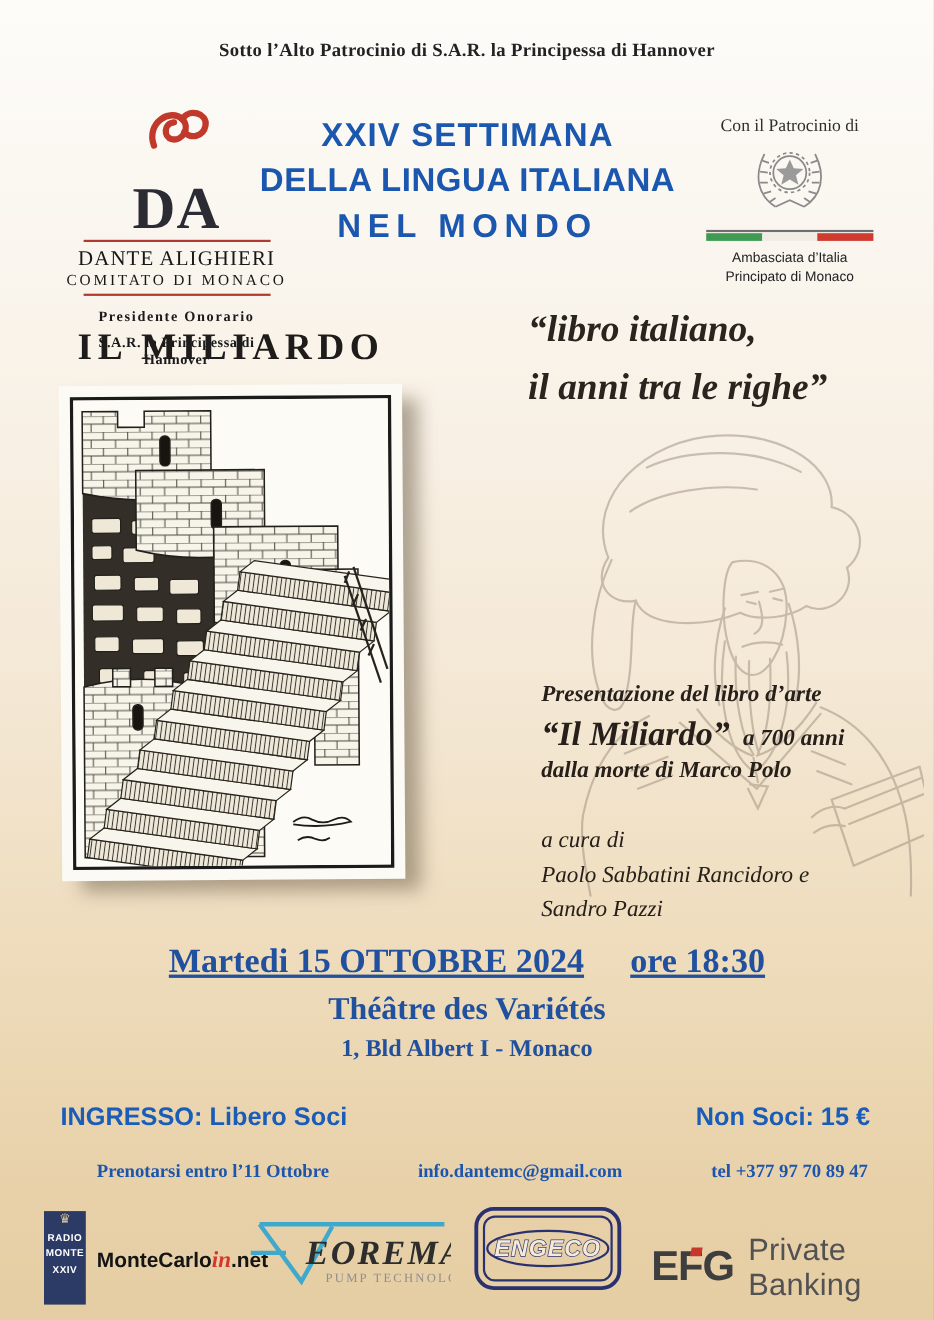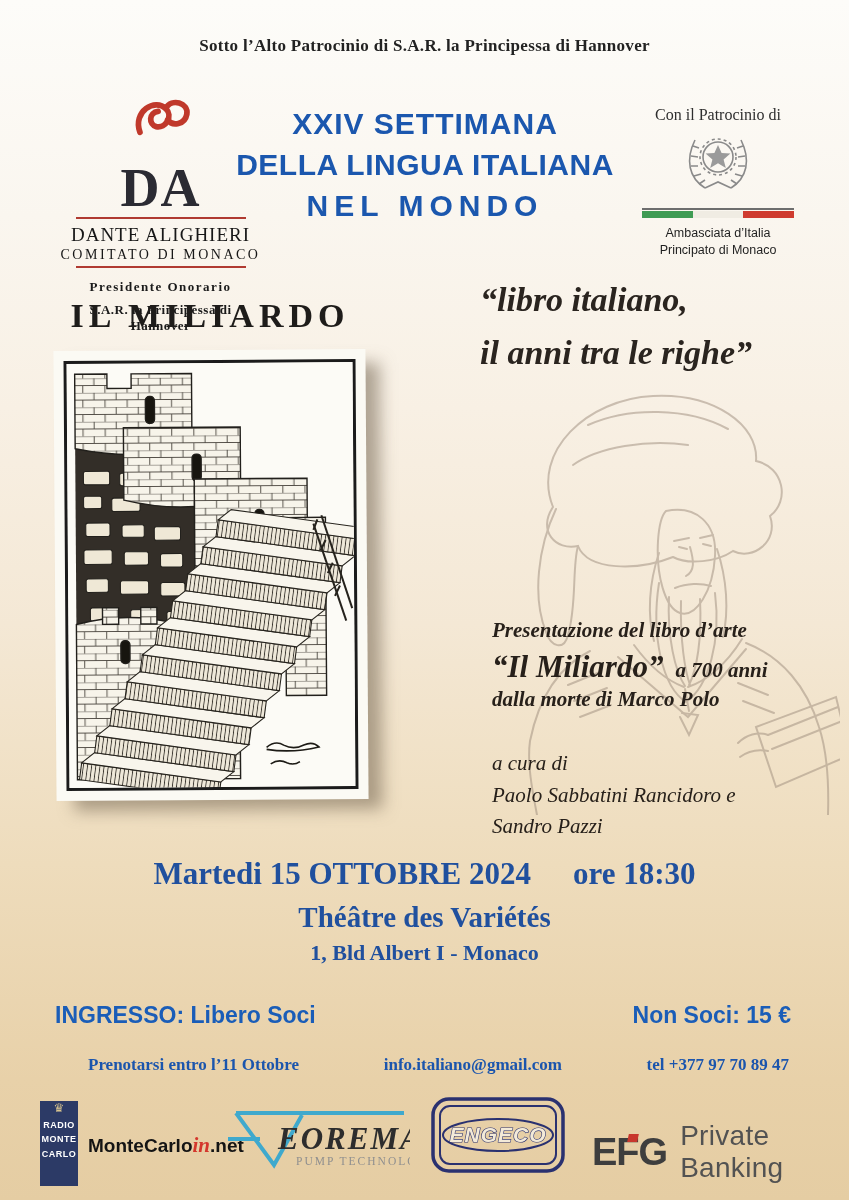--- a/index.html
+++ b/index.html
@@ -60,21 +60,21 @@
   .present .p1 { font-size:21px; }
   .present .p2 { margin-top:6px; }
   .present .p2 .big { font-size:31px; }
   .present .p2 .sm  { font-size:21px; margin-left:8px; }
   .present .p3 { font-size:21px; margin-top:2px; }
   .curators { left:492px; top:748px; width:340px; color:#27201a; font-weight:normal; font-style:italic;
     font-size:21px; line-height:1.5; }
 
   
   .event { top:856px; left:0; width:100%; text-align:center; color:#20509e; font-weight:bold; }
-  .event .dt { font-size:31px; }
+  .event .dt { font-size:31px;text-decoration:underline; }
   .event .dt .time { margin-left:42px; }
   .event .venue { font-size:29px; margin-top:9px; }
   .event .addr { font-size:22px; margin-top:6px; }
 
   .ingresso { top:1002px; left:55px; right:58px; display:flex; justify-content:space-between;
     font-family:"Liberation Sans", sans-serif; font-weight:bold; font-size:23px; color:#1a5db8; }
 
   .booking-row { top:1055px; left:88px; right:60px; display:flex; justify-content:space-between;
     font-weight:bold; font-size:17px; color:#1b55ad; }
 
@@ -304,30 +304,30 @@
     <div class="addr">1, Bld Albert I - Monaco</div>
   </div>
 
   <div class="abs ingresso">
     <span>INGRESSO: Libero Soci</span>
     <span>Non Soci: 15 €</span>
   </div>
 
   <div class="abs booking-row">
     <span>Prenotarsi entro l’11 Ottobre</span>
-    <span>info.italiano@gmail.com</span>
+    <span>info.dantemc@gmail.com</span>
     <span>tel +377 97 70 89 47</span>
   </div>
 
   <div class="abs rmc">
     <span class="crown">♛</span>
     <div class="w">
       <div>RADIO</div>
       <div>MONTE</div>
-      <div>CARLO</div>
+      <div>XXIV</div>
     </div>
   </div>
 
   <div class="abs mcin">
     <span>MonteCarlo</span><span class="in">in</span><span>.net</span>
   </div>
 
   <svg class="abs teorema" width="184" height="78" viewBox="0 0 184 78" aria-hidden="true">
     <g stroke="#3fa9cd" stroke-width="4" fill="none">
       <path d="M10 14 H178"></path>

